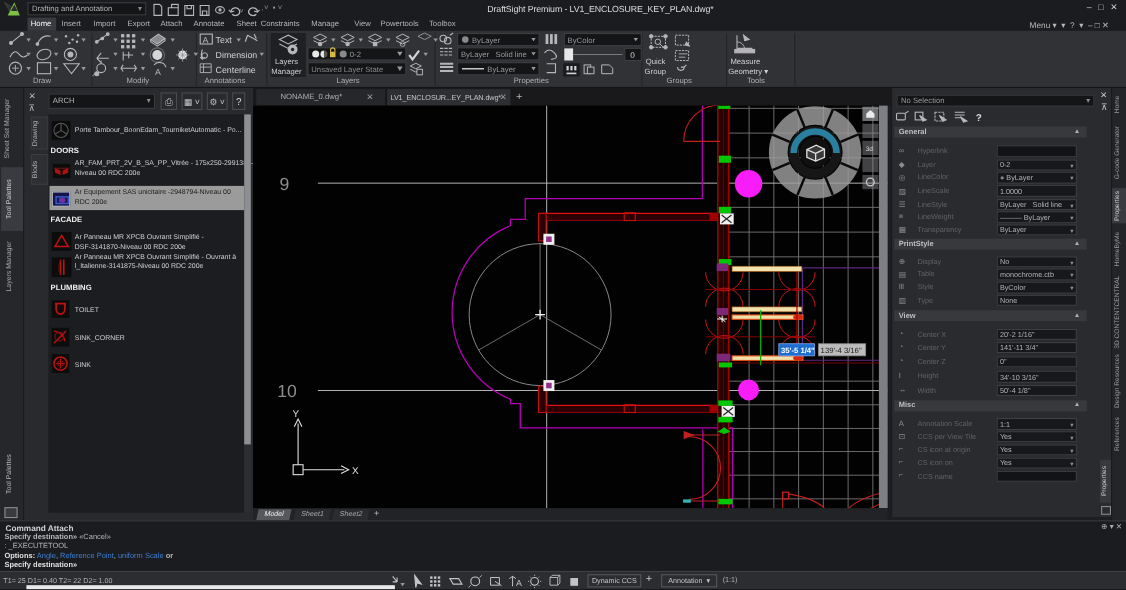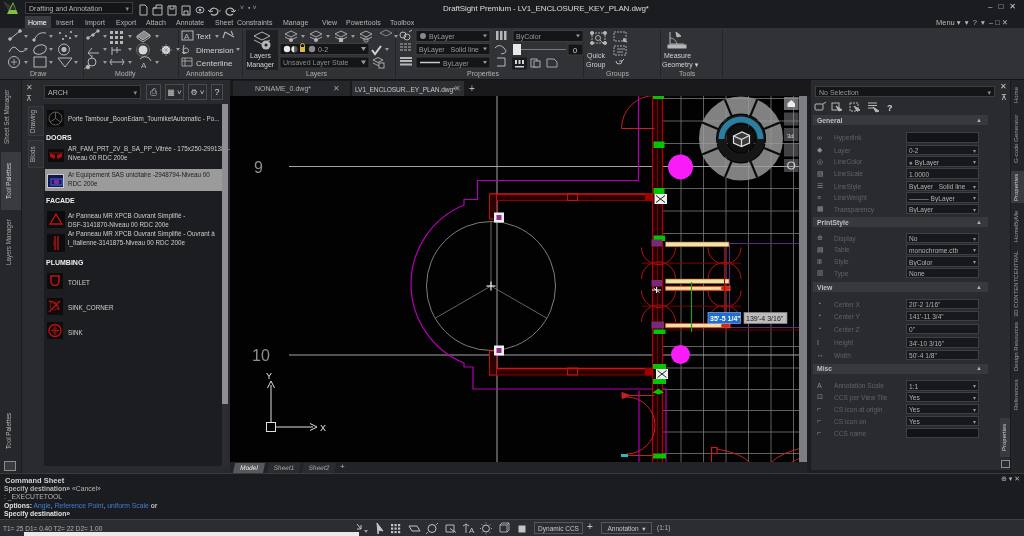--- a/index.html
+++ b/index.html
@@ -715,21 +715,21 @@
   <div class="vtext abs" style="left:2px;top:29px;height:59px;font-size:6px;color:#9a9b9e;">G-code Generator</div>
   <div class="abs" style="left:0px;top:91px;width:14px;height:32px;background:#3a3b40;"></div>
   <div class="vtext abs" style="left:2px;top:92px;height:30px;font-size:6px;color:#d0d0d2;">Properties</div>
   <div class="vtext abs" style="left:2px;top:126px;height:41px;font-size:6px;color:#9a9b9e;">HomeByMe</div>
   <div class="vtext abs" style="left:2px;top:170px;height:67px;font-size:6px;color:#9a9b9e;">3D CONTENTCENTRAL</div>
   <div class="vtext abs" style="left:2px;top:240px;height:53px;font-size:6px;color:#9a9b9e;">Design Resources</div>
   <div class="vtext abs" style="left:2px;top:296px;height:38px;font-size:6px;color:#9a9b9e;">References</div>
 </div>
 
 <div class="abs" style="left:0;top:473px;width:1024px;height:46px;background:#1b1c1f;border-top:1px solid #3a3b3f;">
-  <div class="abs" style="left:5px;top:2px;font-size:7.5px;font-weight:bold;color:#d2d2d4;">Command Sheet</div>
+  <div class="abs" style="left:5px;top:2px;font-size:7.5px;font-weight:bold;color:#d2d2d4;">Command Attach</div>
   <div class="abs" style="left:1001px;top:1px;font-size:7px;color:#b0b0b0;">⊕ ▾ ✕</div>
   <div class="abs" style="left:4px;top:11px;font-size:6.8px;color:#b6b6b8;"><b>Specify destination»</b> «Cancel»</div>
   <div class="abs" style="left:4px;top:19px;font-size:6.8px;color:#b6b6b8;">: _EXECUTETOOL</div>
   <div class="abs" style="left:4px;top:28px;font-size:6.8px;color:#b6b6b8;"><b style="color:#e0e0e0;">Options:</b> <span style="color:#3f7fd4;">Angle</span>, <span style="color:#3f7fd4;">Reference Point</span>, <span style="color:#3f7fd4;">uniform Scale</span> <b>or</b></div>
   <div class="abs" style="left:4px;top:36px;font-size:6.8px;font-weight:bold;color:#e0e0e0;">Specify destination»</div>
 </div>
 
 <div class="abs" style="left:0;top:519px;width:1024px;height:17px;background:#2c2d31;border-top:1px solid #3f4044;" id="statusbar">
   <div class="abs" style="left:3px;top:5px;font-size:6.5px;color:#b2b2b6;">T1= 25 D1= 0.40 T2= 22 D2= 1.00</div>
   <div class="abs" style="left:534px;top:2px;width:49px;height:12px;border:1px solid #55565a;font-size:6.5px;color:#c8c8ca;text-align:center;line-height:11px;">Dynamic CCS</div>

